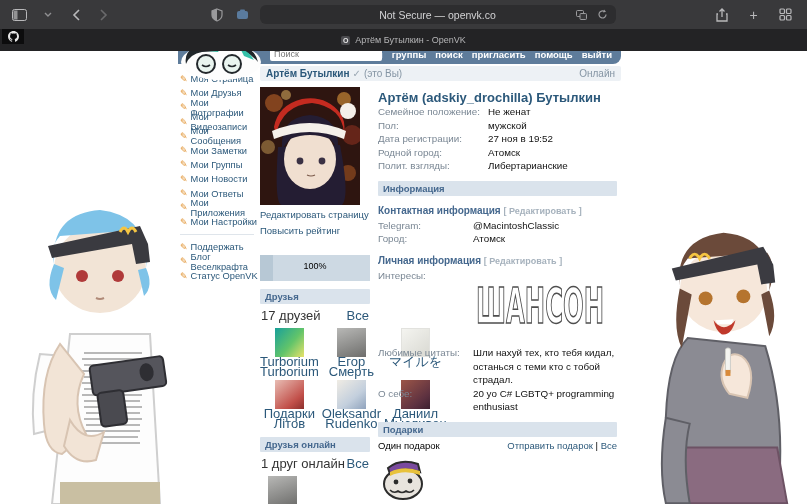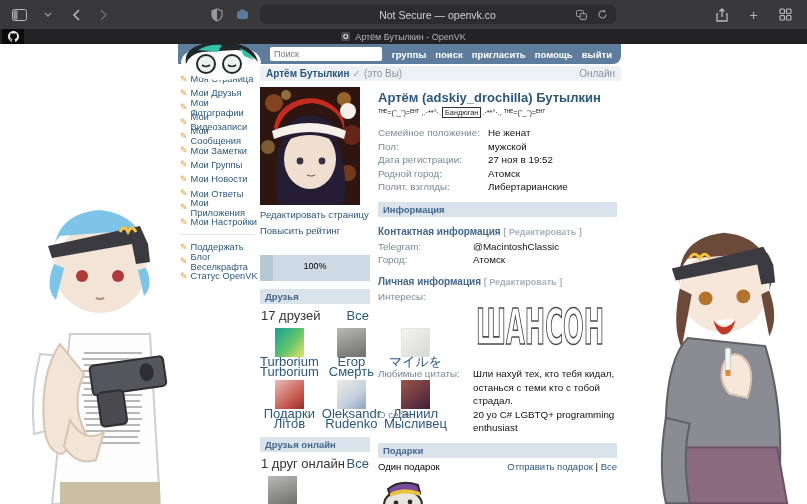--- a/index.html
+++ b/index.html
@@ -12,21 +12,21 @@
   .toolbar { height:29px; background:#39393b; display:flex; align-items:center; }
   .tb-left { display:flex; align-items:center; gap:13px; margin-left:12px; color:#b9b9bb; }
   .tb-mid { flex:1; display:flex; align-items:center; justify-content:center; gap:10px; }
   .tb-right { display:flex; align-items:center; gap:17px; margin-right:14px; color:#b9b9bb; }
   .tico { width:15px; height:15px; display:inline-flex; align-items:center; justify-content:center; }
   .dim { opacity:.38; }
   .urlfield { width:356px; height:19px; background:#2d2d2f; border-radius:6px;
     display:flex; align-items:center; color:#d2d2d4; font-size:10.5px; position:relative; }
   .urltext { flex:1; text-align:center; }
   .urlicons { position:absolute; right:6px; display:flex; gap:6px; color:#9a9a9c; }
-  .tabbar { height:15px; background:#232325; position:relative; display:flex;
+  .tabbar { height:22px; background:#232325; position:relative; display:flex;
     align-items:center; justify-content:center; }
   .pintab { position:absolute; left:2px; top:0; width:22px; height:15px; background:#0c0c0d;
     display:flex; align-items:center; justify-content:center; }
   .tabtitle { display:flex; align-items:center; gap:5px; font-size:9px; color:#b5b5b7; }
   .favicon { width:9px; height:9px; background:#4b4b4f; border-radius:2px; color:#e8e8e8;
     font-size:7px; line-height:9px; text-align:center; font-weight:bold; }
 
   
   .page { position:absolute; top:44px; left:0; width:807px; height:460px; background:#fff; }
   .bg-art { position:absolute; }
@@ -435,21 +435,20 @@
                   <a class="fsn">Смерть</a>
               </div>
             </div>
 
             <div class="sech">Альбомы</div>
 
           </div>
 
           <div class="mcol">
             <div class="pname">Артём (adskiy_drochilla) Бутылкин</div>
-            <div class="status"><span>ᵀᴴᴱ=(ᵔ_ᵔ)=ᴱᴴᵀ ,.·**°·.</span><span class="statbox">Бандюган</span><span>.·**°·., ᵀᴴᴱ=(ᵔ_ᵔ)=ᴱᴴᵀ</span></div>
 
             <div class="frow">
                 <span class="flabel">Семейное положение:</span>
                 <span class="fval">Не женат</span>
               </div>
             <div class="frow">
                 <span class="flabel">Пол:</span>
                 <span class="fval">мужской</span>
               </div>
             <div class="frow">

